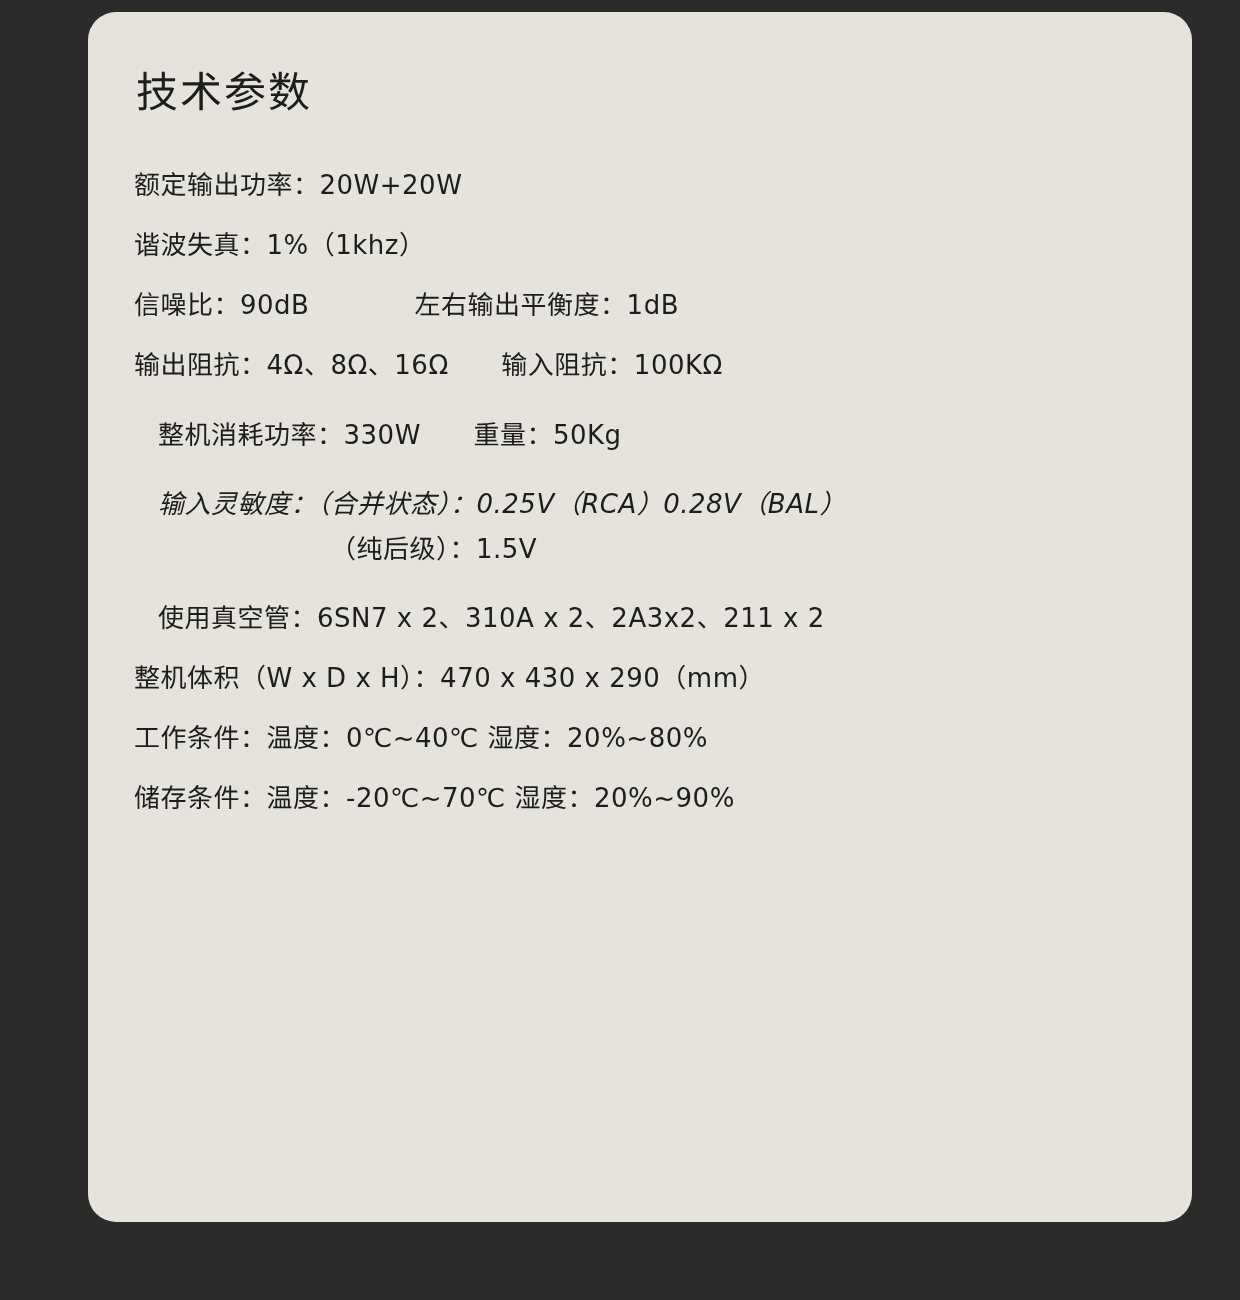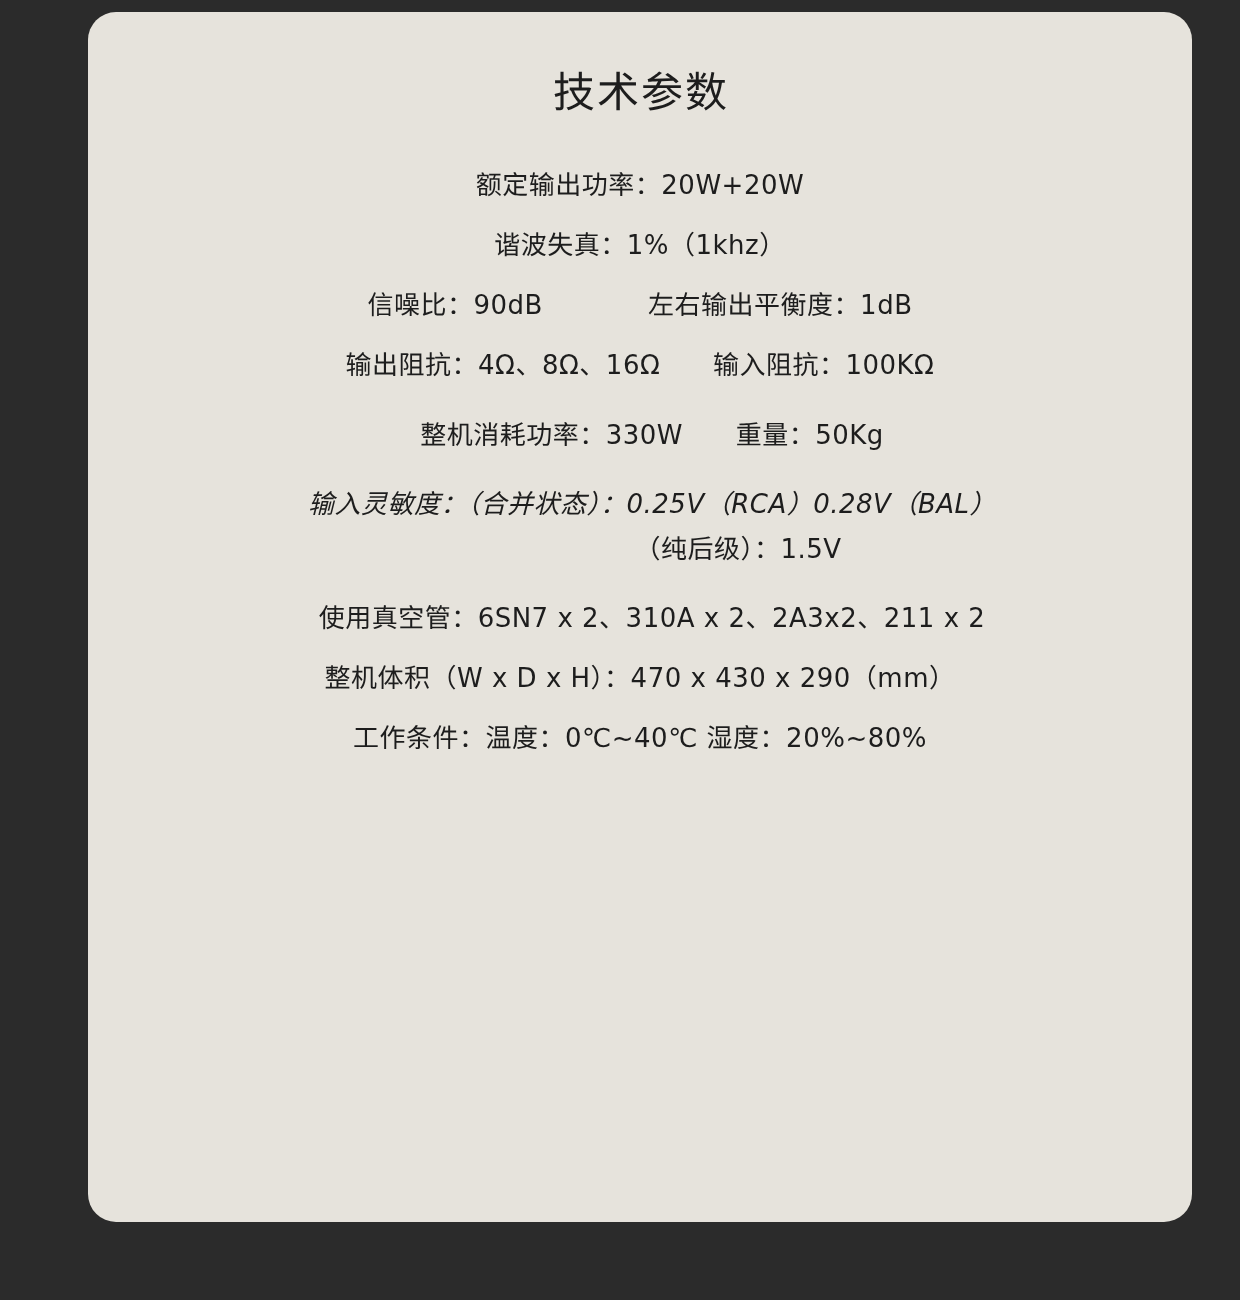--- a/index.html
+++ b/index.html
@@ -10,21 +10,20 @@
     height: 1300px;
     font-family: "DejaVu Sans", "Liberation Sans", sans-serif;
   }
   .page {
     width: 1164px;
     height: 1300px;
     background: #2b2b2b;
     box-sizing: border-box;
     display: block;
     position: relative;
-    text-align: center;
   }
   .spec-card {
     position: absolute;
     left: 88px;
     top: 12px;
     width: 1104px;
     height: 1210px;
     background: #e6e3dc;
     border-radius: 28px;
     box-sizing: border-box;
@@ -75,15 +74,16 @@
       <li class="spec-row">额定输出功率：20W+20W</li>
       <li class="spec-row">谐波失真：1%（1khz）</li>
       <li class="spec-row">信噪比：90dB            左右输出平衡度：1dB</li>
       <li class="spec-row">输出阻抗：4Ω、8Ω、16Ω      输入阻抗：100KΩ</li>
       <li class="spec-row gap-top">整机消耗功率：330W      重量：50Kg</li>
       <li class="spec-row gap-top tight">输入灵敏度：（合并状态）：0.25V（RCA）0.28V（BAL）</li>
       <li class="spec-row indent">（纯后级）：1.5V</li>
       <li class="spec-row gap-top">使用真空管：6SN7 x 2、310A x 2、2A3x2、211 x 2</li>
       <li class="spec-row">整机体积（W x D x H）：470 x 430 x 290（mm）</li>
       <li class="spec-row">工作条件：温度：0℃~40℃ 湿度：20%~80%</li>
+      <li class="spec-row">储存条件：温度：-20℃~70℃ 湿度：20%~90%</li>
     </ul>
   </div>
 </div>
 
 </body></html>

